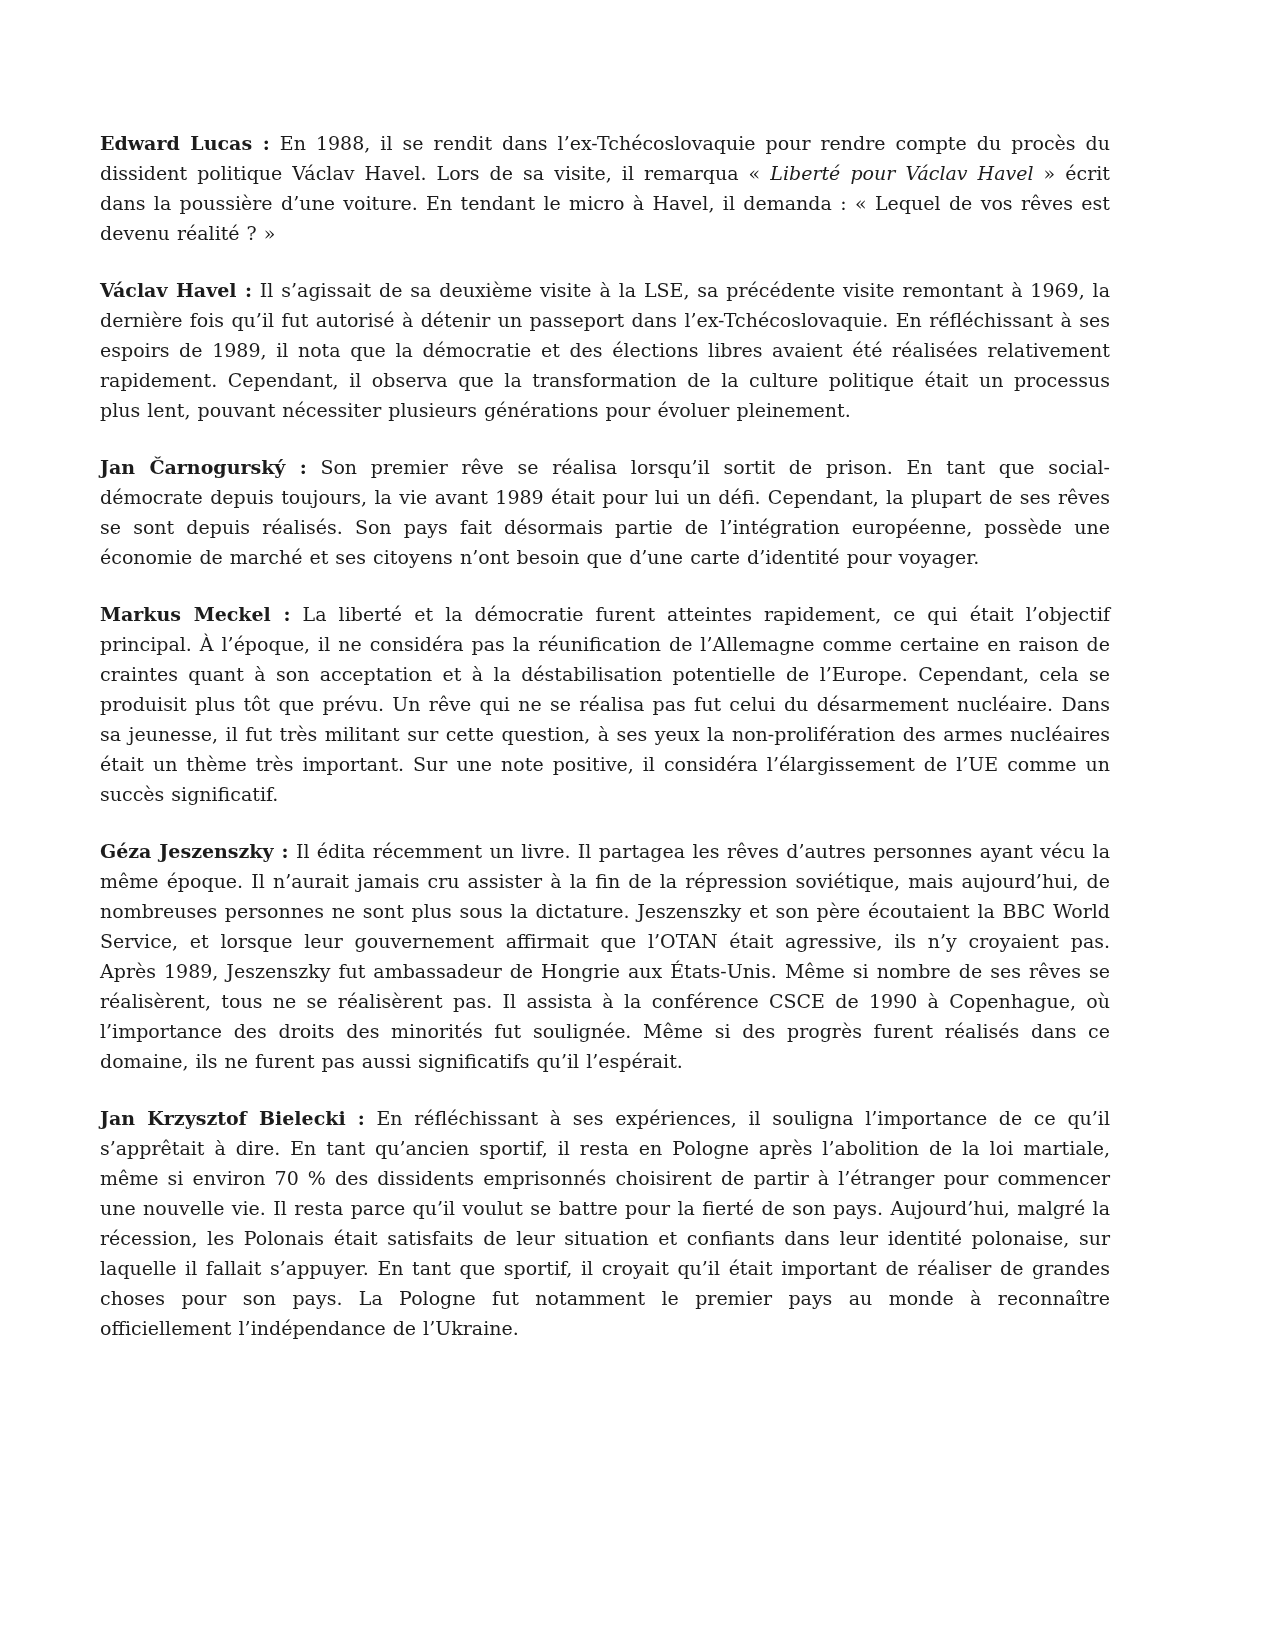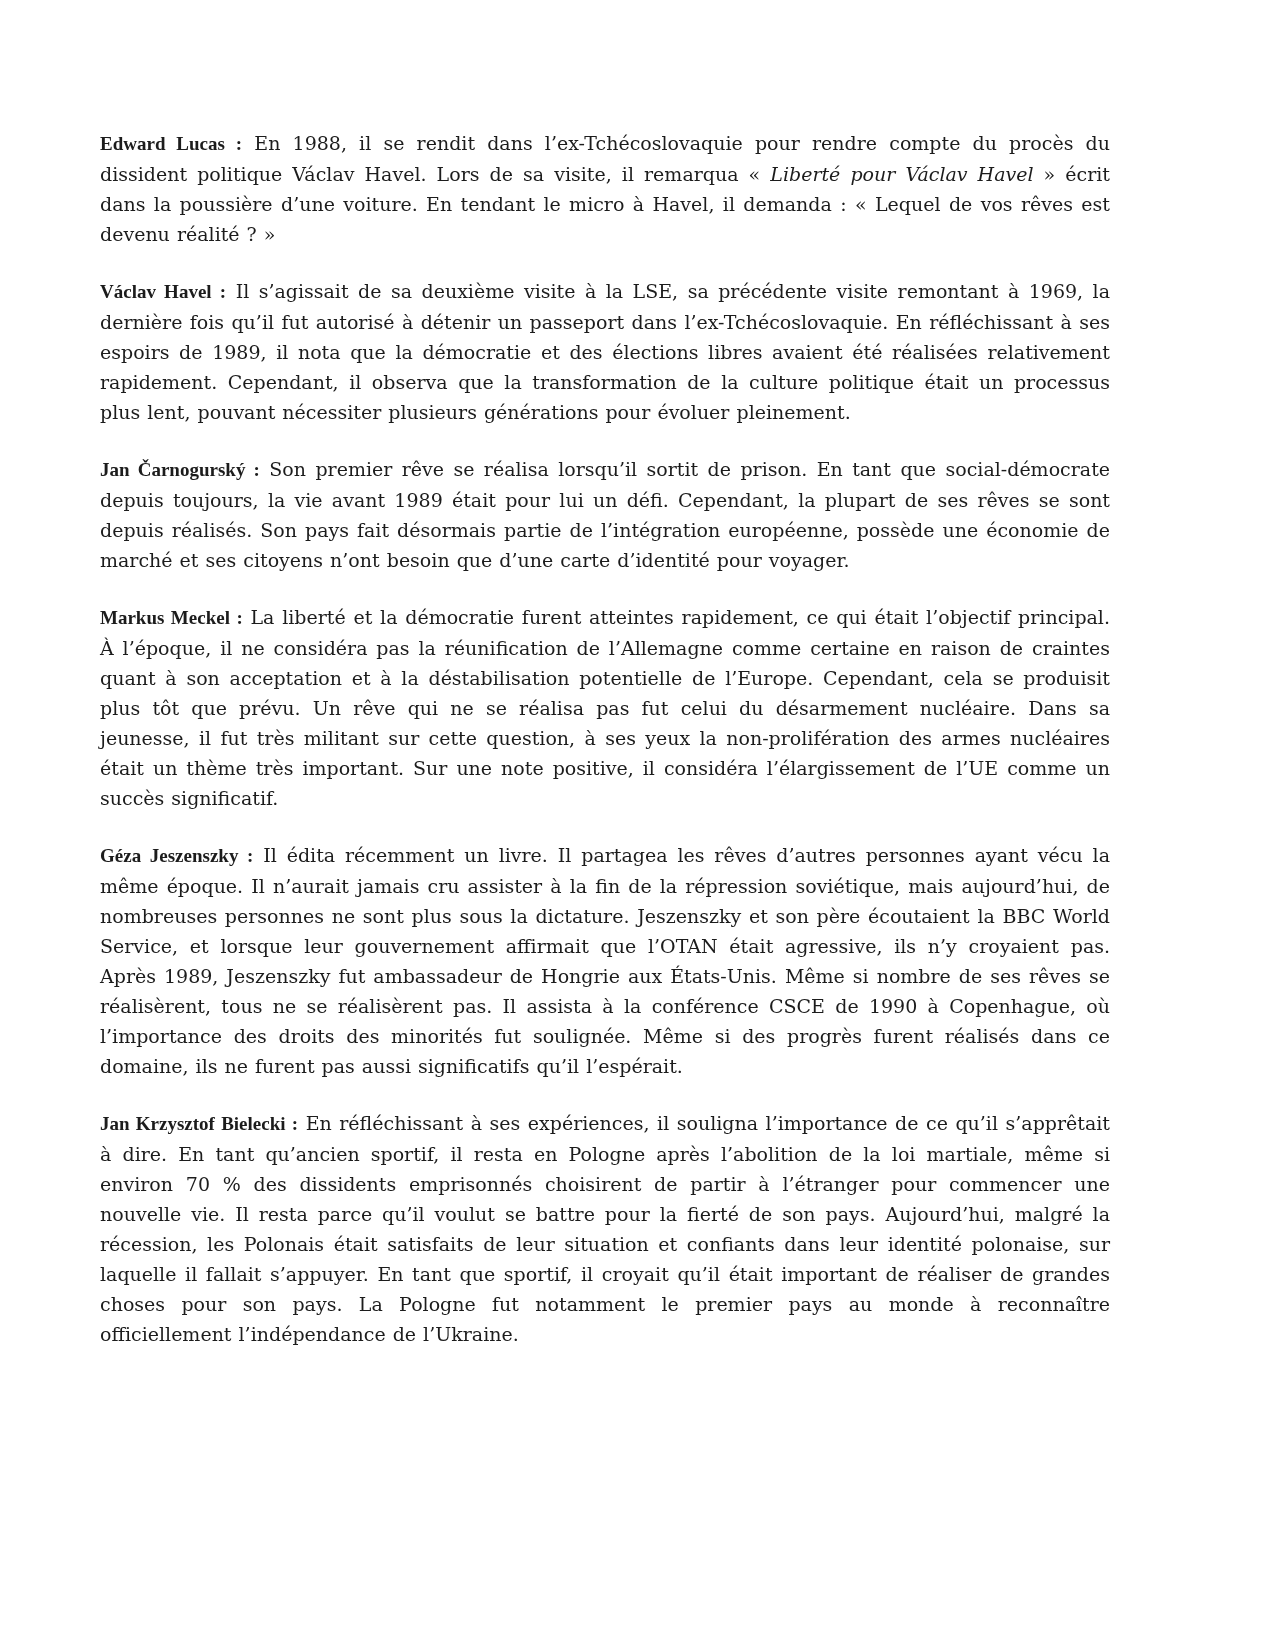--- a/index.html
+++ b/index.html
@@ -21,21 +21,20 @@
     font-size: 19px;
     line-height: 30px;
     text-align: justify;
     margin-bottom: 27px;
     word-spacing: 1px;
   }
   .paragraph:last-child { margin-bottom: 13px; }
   .speaker {
     font-weight: 700;
     white-space: nowrap;
-    font-family: Liberation Serif, serif;
   }
   .italic-quote {
     font-style: italic;
   }
 </style>
 </head>
 <body>
 
 <div class="page">
   <div id="paragraphs">

